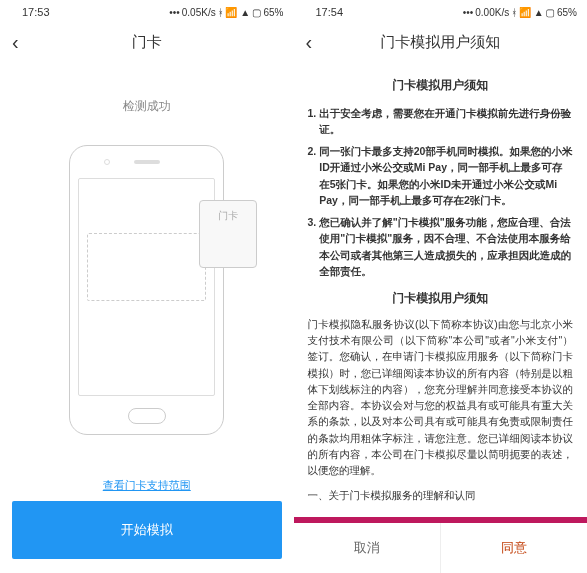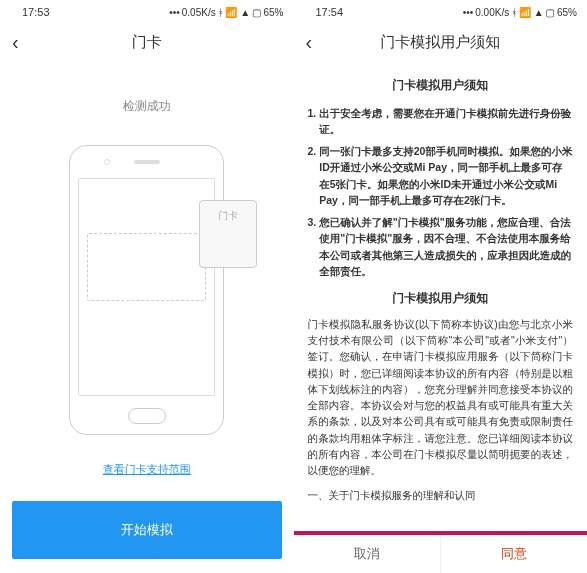--- a/index.html
+++ b/index.html
@@ -14,32 +14,32 @@
   .nav-title { position: absolute; left: 50%; transform: translateX(-50%); font-size: 15px; color: #333; font-weight: 500; }
   .content { flex: 1; overflow: hidden; display: flex; flex-direction: column; }
   .detect-success { text-align: center; color: #888; font-size: 12px; margin-top: 36px; }
   .phone-illustration { margin: 30px auto 0; width: 155px; height: 290px; border: 1.5px solid #ccc; border-radius: 18px; position: relative; background: #fff; }
   .phone-speaker { position: absolute; top: 14px; left: 50%; transform: translateX(-50%); width: 26px; height: 4px; background: #ddd; border-radius: 2px; }
   .phone-camera { position: absolute; top: 13px; left: 34px; width: 6px; height: 6px; border: 1px solid #ddd; border-radius: 50%; }
   .phone-screen { position: absolute; top: 32px; left: 8px; right: 8px; bottom: 38px; border: 1px solid #ddd; border-radius: 2px; }
   .phone-home { position: absolute; bottom: 10px; left: 50%; transform: translateX(-50%); width: 38px; height: 16px; border: 1.5px solid #ccc; border-radius: 10px; }
   .card-slot { position: absolute; top: 54px; right: -34px; width: 58px; height: 68px; border: 1px solid #ccc; border-radius: 4px; background: #f8f8f8; display: flex; align-items: flex-start; justify-content: center; padding-top: 8px; font-size: 10px; color: #aaa; }
   .card-dashed { position: absolute; top: 54px; left: 8px; right: 8px; height: 68px; border: 1px dashed #ccc; border-radius: 2px; }
-  .link-range { text-align: center; color: #2196f3; font-size: 11px; text-decoration: underline; margin-top: auto; margin-bottom: 24px; }
+  .link-range { text-align: center; color: #2196f3; font-size: 11px; text-decoration: underline; margin-top: auto; margin-bottom: 8px; }
   .start-btn { background: #2196f3; color: #fff; text-align: center; padding: 20px 0; margin: 0 12px 14px; border-radius: 2px; font-size: 13px; }
   
   .agreement-body { flex: 1; overflow: hidden; padding: 8px 14px 0 14px; font-size: 10.5px; color: #333; line-height: 1.55; }
   .agreement-title { text-align: center; font-weight: bold; font-size: 12px; margin: 6px 0 10px; }
   .agreement-list { margin-bottom: 10px; }
   .agreement-item { display: flex; font-weight: bold; margin-bottom: 6px; }
   .agreement-item .num { flex-shrink: 0; margin-right: 3px; }
   .section-title { text-align: center; font-weight: bold; font-size: 12px; margin: 10px 0 8px; }
   .para { margin-bottom: 8px; text-align: justify; }
   .bold { font-weight: normal; }
-  .bottom-actions { display: flex; border-top: 4px solid #be185d; height: 42px; }
+  .bottom-actions { display: flex; border-top: 6px solid #be185d; height: 56px; }
   .action { flex: 1; display: flex; align-items: center; justify-content: center; font-size: 13px; }
   .action.cancel { color: #666; }
   .action.agree { color: #c2410c; }
   .divider-v { width: 1px; background: #eee; }
 </style>
 </head>
 <body>
 
 <div class="container">
 

